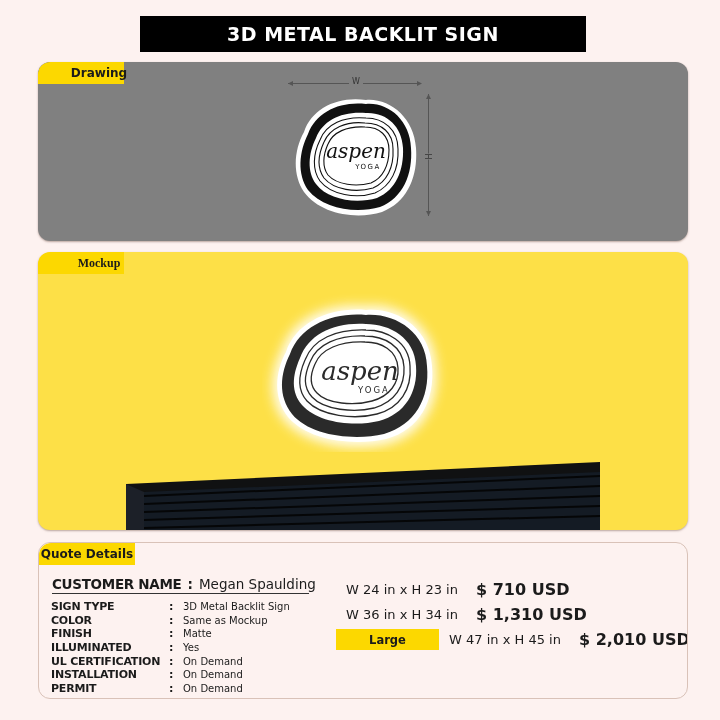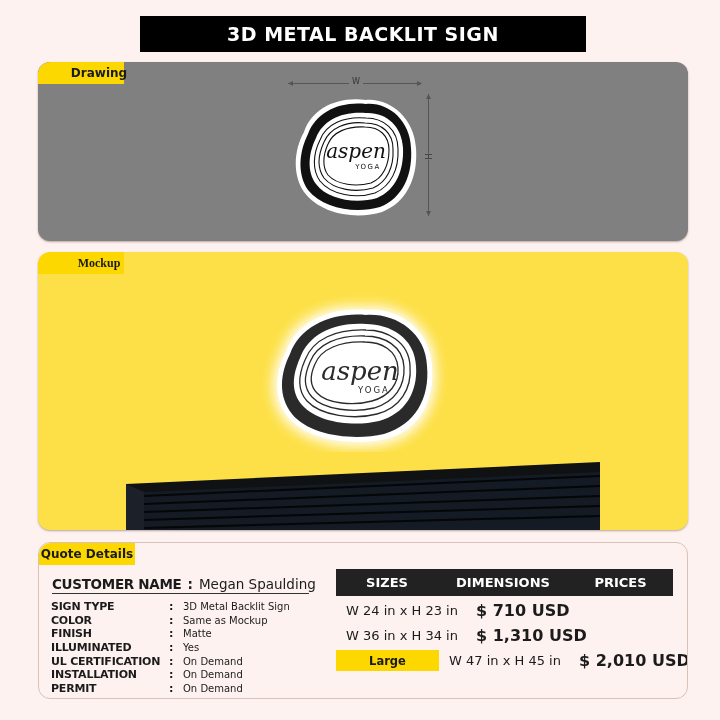--- a/index.html
+++ b/index.html
@@ -206,25 +206,20 @@
       <span class="val">On Demand</span>
     </div>
     <div class="spec-row">
       <span class="lbl">PERMIT</span>
       <span class="sep">:</span>
       <span class="val">On Demand</span>
     </div>
   </div>
 
   <div class="price-table">
-    <div class="pt-head">
-      <span class="c1">SIZES</span>
-      <span class="c2">DIMENSIONS</span>
-      <span class="c3">PRICES</span>
-    </div>
     <div class="pt-row">
       <span class="dims">W 24 in x H 23 in</span>
       <span class="price">$ 710 USD</span>
     </div>
     <div class="pt-row">
       <span class="dims">W 36 in x H 34 in</span>
       <span class="price">$ 1,310 USD</span>
     </div>
     <div class="pt-row">
       <span class="size">Large</span>

